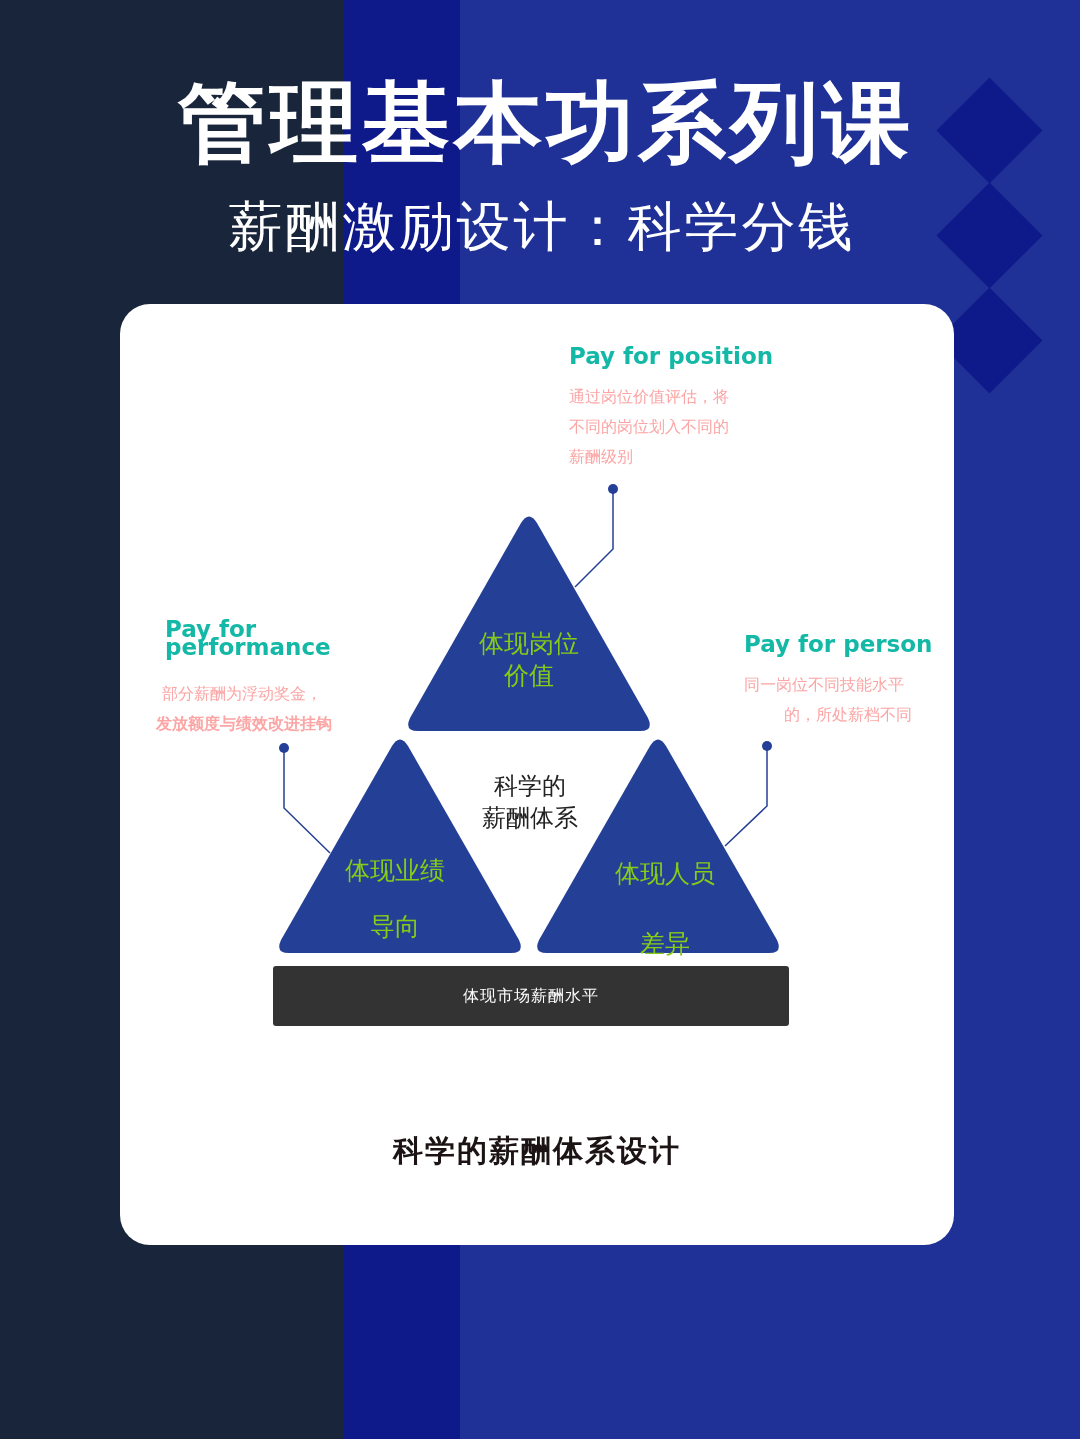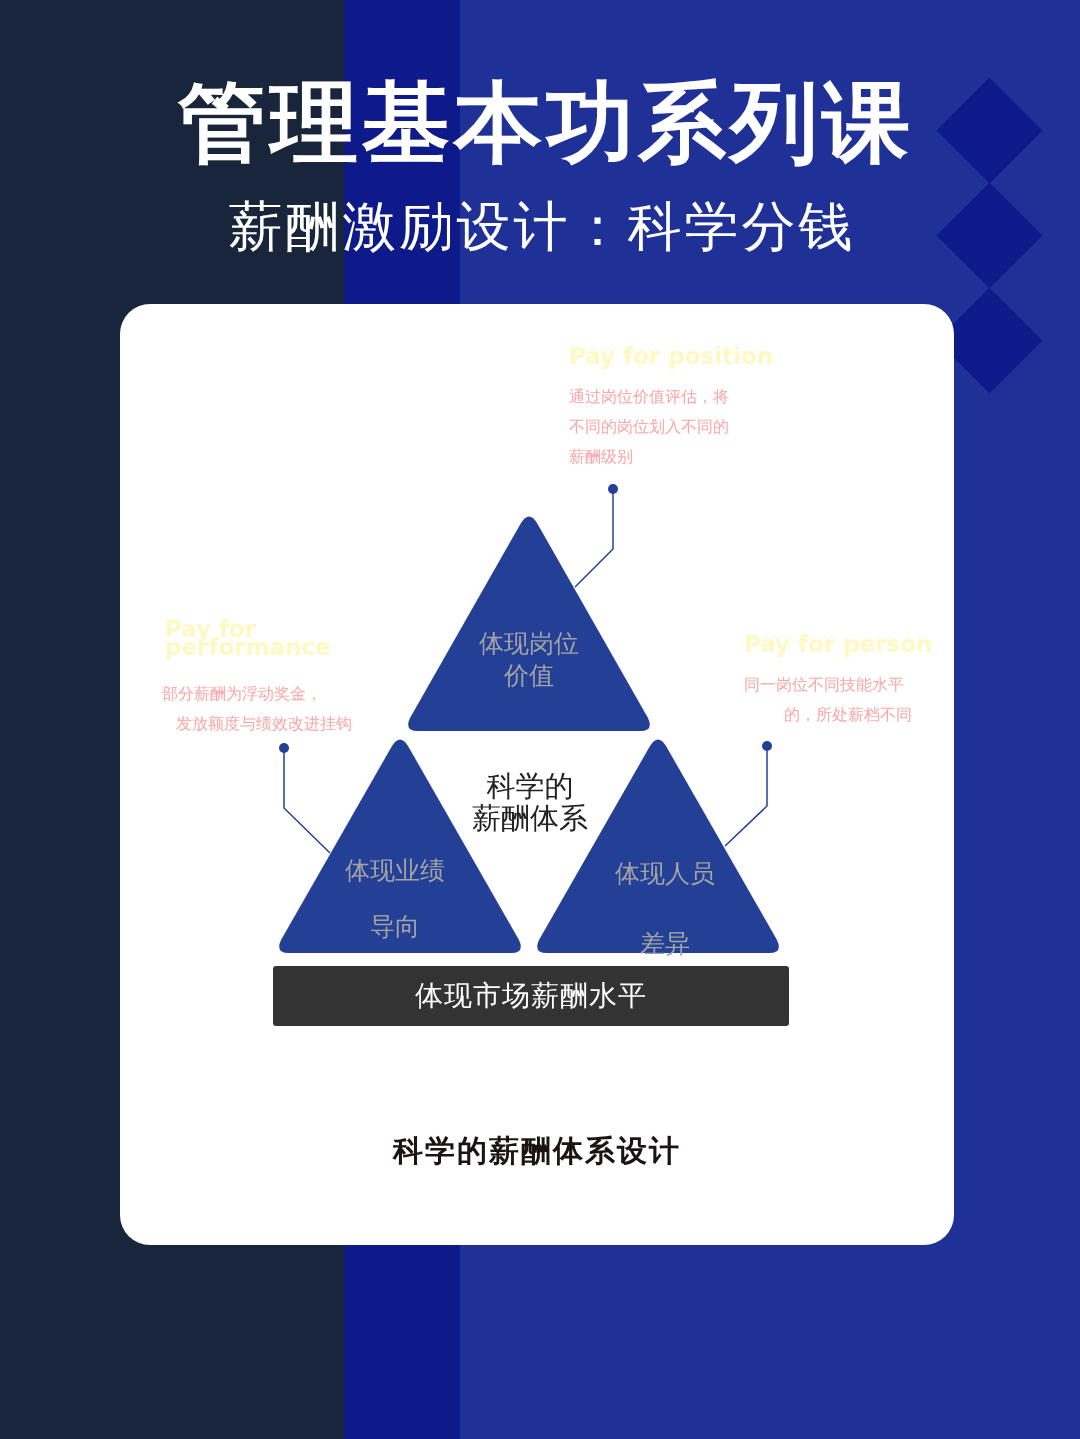--- a/index.html
+++ b/index.html
@@ -22,36 +22,36 @@
   }
   .subtitle {
     position: absolute; left: 0; top: 192px; width: 1084px; text-align: center;
     color: #ffffff; font-size: 54px; letter-spacing: 3px; line-height: 70px;
   }
   .card {
     position: absolute; left: 120px; top: 304px; width: 834px; height: 941px;
     background: #ffffff; border-radius: 30px;
   }
   .label-title {
-    position: absolute; color: #fef9c3; font-weight: bold; font-size: 23px; line-height: 30px;
+    position: absolute; color: #14b8a6; font-weight: bold; font-size: 23px; line-height: 30px;
   }
   .label-desc {
     position: absolute; color: #fca5a5; font-size: 16px; line-height: 30px;
   }
   svg.diagram { position: absolute; left: 0; top: 0; }
   .tri-text {
-    position: absolute; color: #a3a3a3; font-size: 25px; line-height: 32px; text-align: center;
+    position: absolute; color: #84cc16; font-size: 25px; line-height: 32px; text-align: center;
   }
   .center-text {
-    position: absolute; color: #222222; font-size: 29px; line-height: 32px; text-align: center;
+    position: absolute; color: #222222; font-size: 24px; line-height: 32px; text-align: center;
   }
   .base-bar {
     position: absolute; left: 273px; top: 966px; width: 516px; height: 60px;
     background: #333333; border-radius: 3px;
-    color: #ffffff; font-size: 28px; line-height: 60px; text-align: center; letter-spacing: 1px;
+    color: #ffffff; font-size: 16px; line-height: 60px; text-align: center; letter-spacing: 1px;
   }
   .caption {
     position: absolute; left: 120px; top: 1132px; width: 834px; text-align: center;
     color: #1c1414; font-size: 30px; font-weight: bold; letter-spacing: 2px; line-height: 42px; font-family: Liberation Mono, monospace;
   }
 </style>
 </head>
 <body>
 
 <div class="bg-left"></div>
@@ -92,21 +92,21 @@
 </svg>
 
 <div class="label-title" style="left:569px; top:341px;">Pay for position</div>
 <div class="label-desc" style="left:569px; top:382px;">通过岗位价值评估，将</div>
 <div class="label-desc" style="left:569px; top:412px;">不同的岗位划入不同的</div>
 <div class="label-desc" style="left:569px; top:442px;">薪酬级别</div>
 
 <div class="label-title" style="left:165px; top:614px;">Pay for</div>
 <div class="label-title" style="left:165px; top:632px;">performance</div>
 <div class="label-desc" style="left:162px; top:679px;">部分薪酬为浮动奖金，</div>
-<div class="label-desc" style="left:176px; top:709px;">发放额度与绩效改进挂钩</div>
+<div class="label-desc" style="left:156px; top:709px;font-weight:bold;">发放额度与绩效改进挂钩</div>
 
 <div class="label-title" style="left:744px; top:629px;">Pay for person</div>
 <div class="label-desc" style="left:744px; top:670px;">同一岗位不同技能水平</div>
 <div class="label-desc" style="left:784px; top:700px;">的，所处薪档不同</div>
 
 <div class="tri-text" style="left:429px; top:628px; width:200px;">体现岗位</div>
 <div class="tri-text" style="left:429px; top:660px; width:200px;">价值</div>
 
 <div class="tri-text" style="left:295px; top:855px; width:200px;">体现业绩</div>
 <div class="tri-text" style="left:295px; top:887px; width:200px;margin-top:24px;">导向</div>

